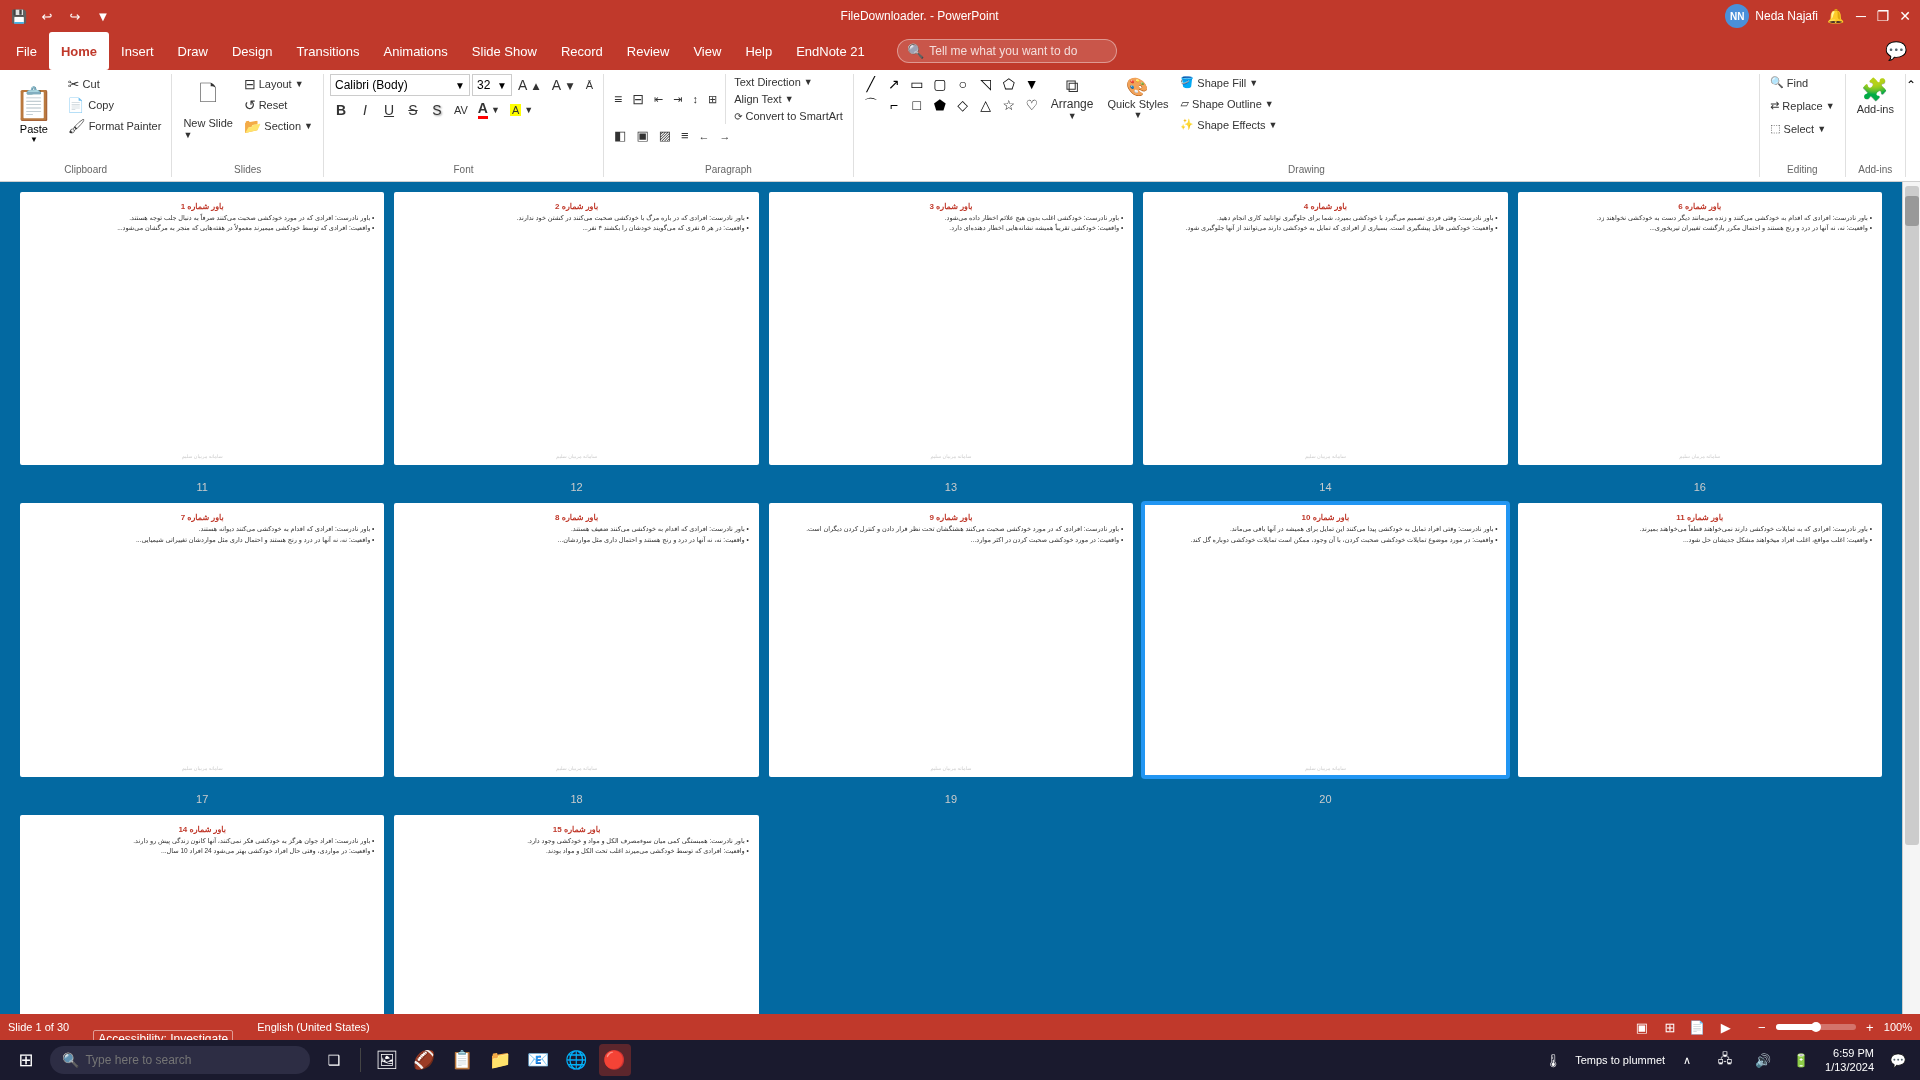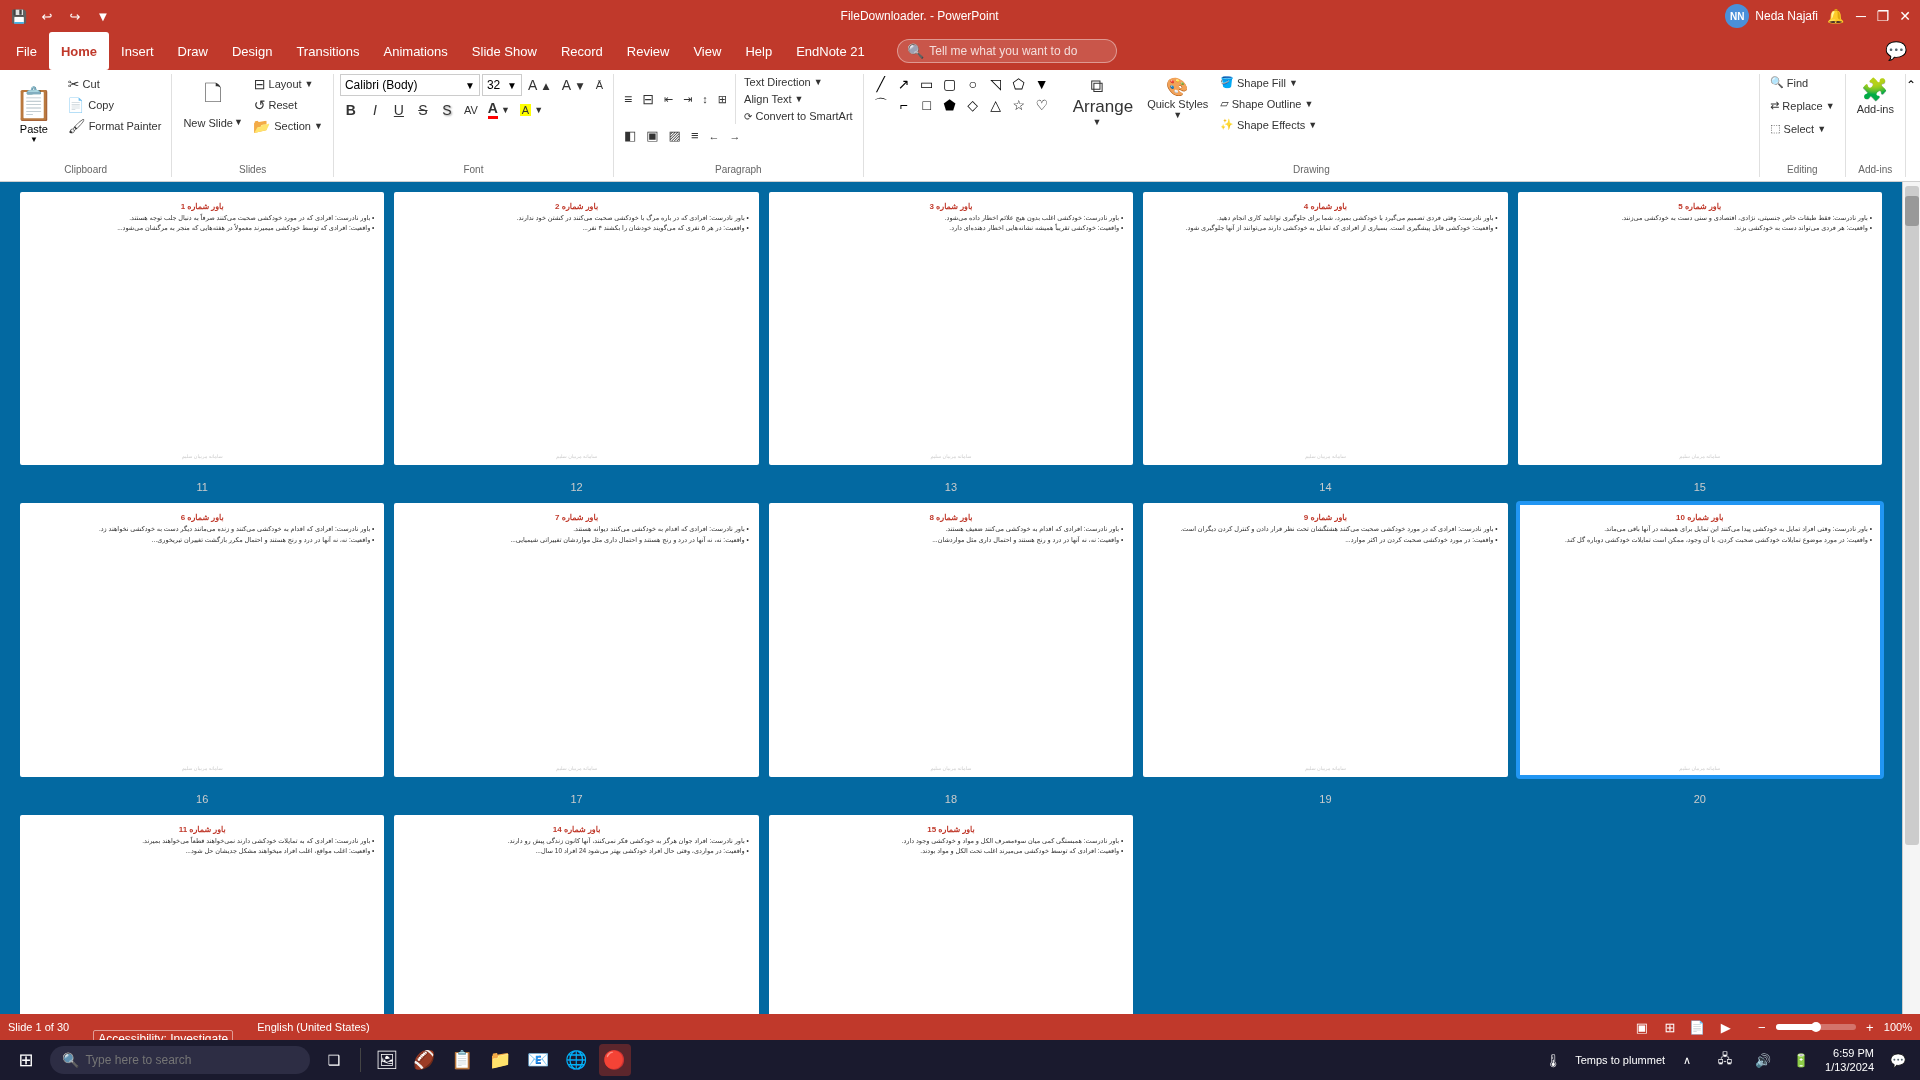--- a/index.html
+++ b/index.html
@@ -368,21 +368,21 @@
         </div>
       </div>
     </div>
     <span class="ribbon-group-label">Clipboard</span>
   </div>
 
   <div class="ribbon-group">
     <div class="ribbon-content">
       <div class="r-btn">
         <div class="r-icon">🗋</div>
-        <div style="display:flex;gap:1px;">
+        <div style="display:flex;gap:1px;flex-direction:column;">
           <span>New Slide</span>
           <span style="font-size:9px;">▼</span>
         </div>
       </div>
       <div class="r-col">
         <div class="r-btn-small">
           <span class="r-icon-small">⊟</span>
           <span>Layout</span>
           <span style="font-size:9px;">▼</span>
         </div>
@@ -488,21 +488,21 @@
         <div class="shape-cell">□</div>
         <div class="shape-cell">⬟</div>
         <div class="shape-cell">◇</div>
         <div class="shape-cell">△</div>
         <div class="shape-cell">☆</div>
         <div class="shape-cell">♡</div>
       </div>
       <div class="r-col">
         <div class="r-btn" style="height:auto;padding:2px 6px;">
           <span style="font-size:18px;">⧉</span>
-          <span style="font-size:17px;margin-left:12px;">Arrange</span>
+          <span style="font-size:12px;">Arrange</span>
           <span style="font-size:9px;">▼</span>
         </div>
       </div>
       <div class="r-col">
         <div class="r-btn" style="height:auto;padding:2px 6px;">
           <span style="font-size:18px;">🎨</span>
           <span style="font-size:11px;">Quick Styles</span>
           <span style="font-size:9px;">▼</span>
         </div>
       </div>
@@ -596,29 +596,20 @@
         <div class="slide-num">13</div>
       </div>
       <div class="slide-container">
         <div class="slide-thumb">
       <div class="slide-title">باور شماره 4</div>
       <div class="slide-bullet">• باور نادرست: وقتی فردی تصمیم می‌گیرد با خودکشی بمیرد، شما برای جلوگیری توانایید کاری انجام دهید.</div>
       <div class="slide-bullet">• واقعیت: خودکشی قابل پیشگیری است. بسیاری از افرادی که تمایل به خودکشی دارند می‌توانند از آنها جلوگیری شود.</div>
       <div class="slide-watermark">سامانه مربیان سلیم</div>
     </div>
         <div class="slide-num">14</div>
-      </div>
-      <div class="slide-container">
-        <div class="slide-thumb">
-      <div class="slide-title">باور شماره 5</div>
-      <div class="slide-bullet">• باور نادرست: فقط طبقات خاص جنسیتی، نژادی، اقتصادی و سنی دست به خودکشی می‌زنند.</div>
-      <div class="slide-bullet">• واقعیت: هر فردی می‌تواند دست به خودکشی بزند.</div>
-      <div class="slide-watermark">سامانه مربیان سلیم</div>
-    </div>
-        <div class="slide-num">15</div>
       </div>
       <div class="slide-container">
         <div class="slide-thumb">
       <div class="slide-title">باور شماره 6</div>
       <div class="slide-bullet">• باور نادرست: افرادی که اقدام به خودکشی می‌کنند و زنده می‌مانند دیگر دست به خودکشی نخواهند زد.</div>
       <div class="slide-bullet">• واقعیت: نه، نه آنها در درد و رنج هستند و احتمال مکرر بازگشت تغییران تیریخوری...</div>
       <div class="slide-watermark">سامانه مربیان سلیم</div>
     </div>
         <div class="slide-num">16</div>
       </div>

